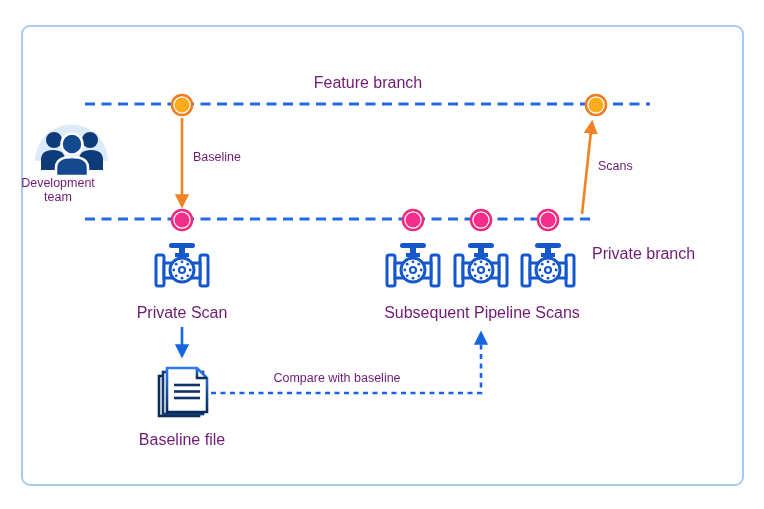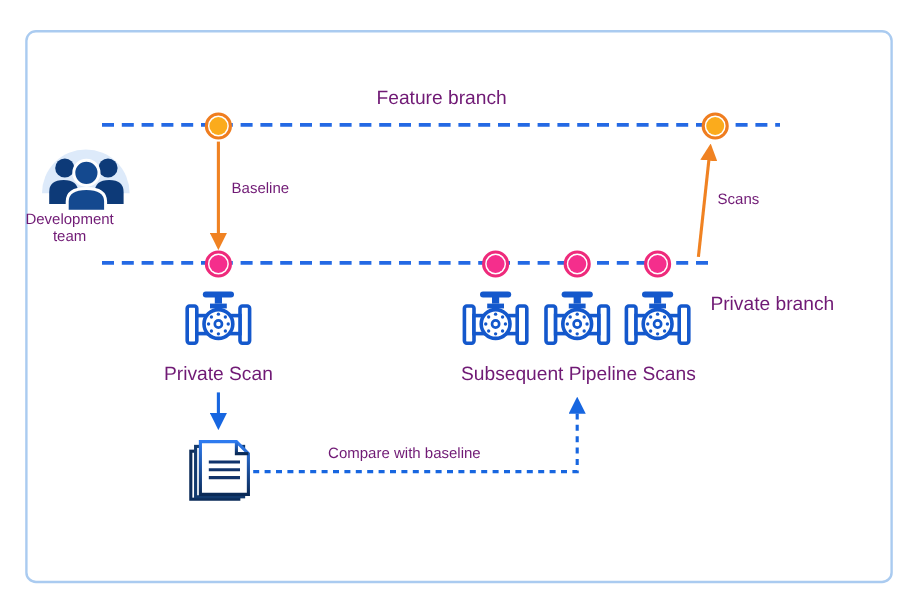--- a/index.html
+++ b/index.html
@@ -123,13 +123,14 @@
 
   <div class="lbl big center" style="left:288px;top:74px;width:160px;">Feature branch</div>
   <div class="lbl big" style="left:592px;top:209px;margin-top:36px;">Private branch</div>
   <div class="lbl small" style="left:193px;top:150px;">Baseline</div>
   <div class="lbl small" style="left:598px;top:159px;">Scans</div>
   <div class="lbl small center team-label" style="left:6px;top:176px;width:104px;">Development
 team</div>
   <div class="lbl big center" style="left:102px;top:304px;width:160px;">Private Scan</div>
   <div class="lbl big center" style="left:357px;top:304px;width:250px;">Subsequent Pipeline Scans</div>
   <div class="lbl small center" style="left:237px;top:371px;width:200px;">Compare with baseline</div>
+  <div class="lbl big center" style="left:102px;top:431px;width:160px;">Baseline file</div>
 </div>
 
 </body></html>

